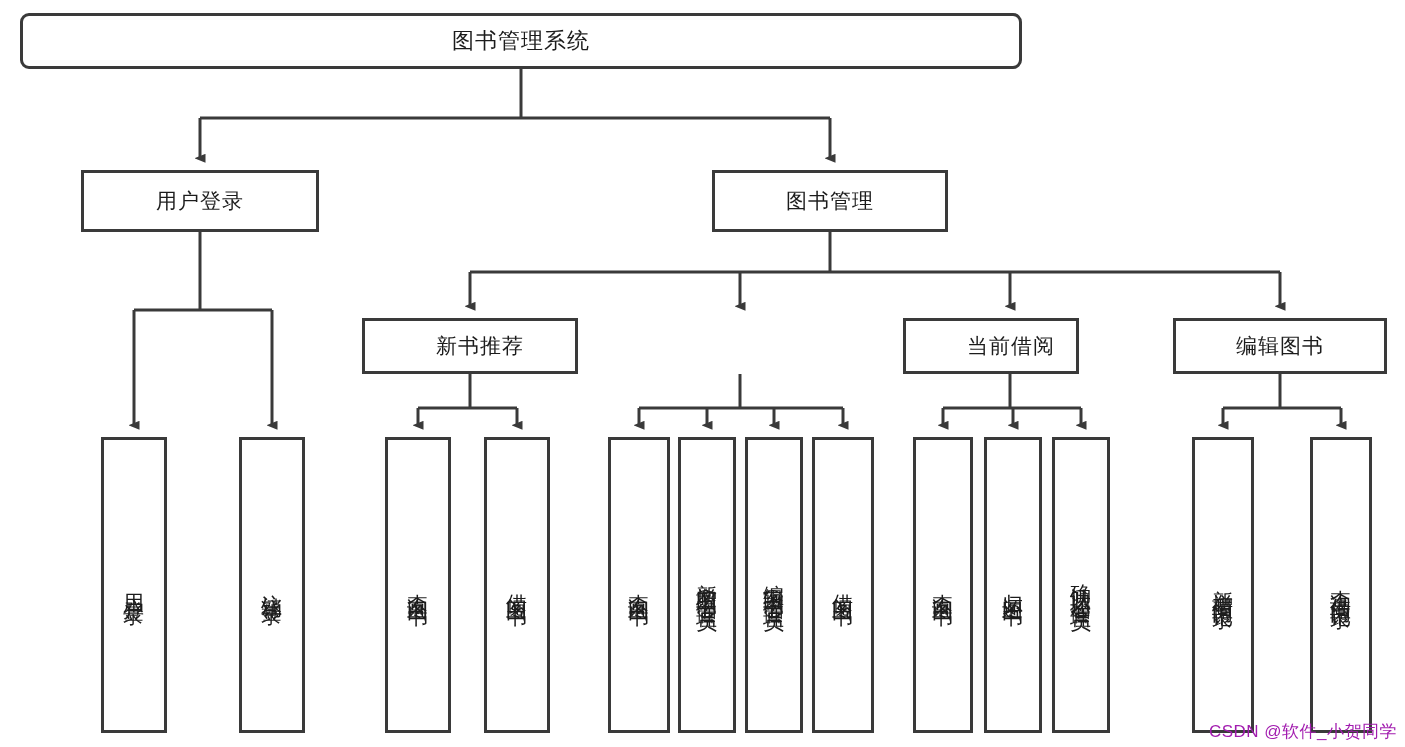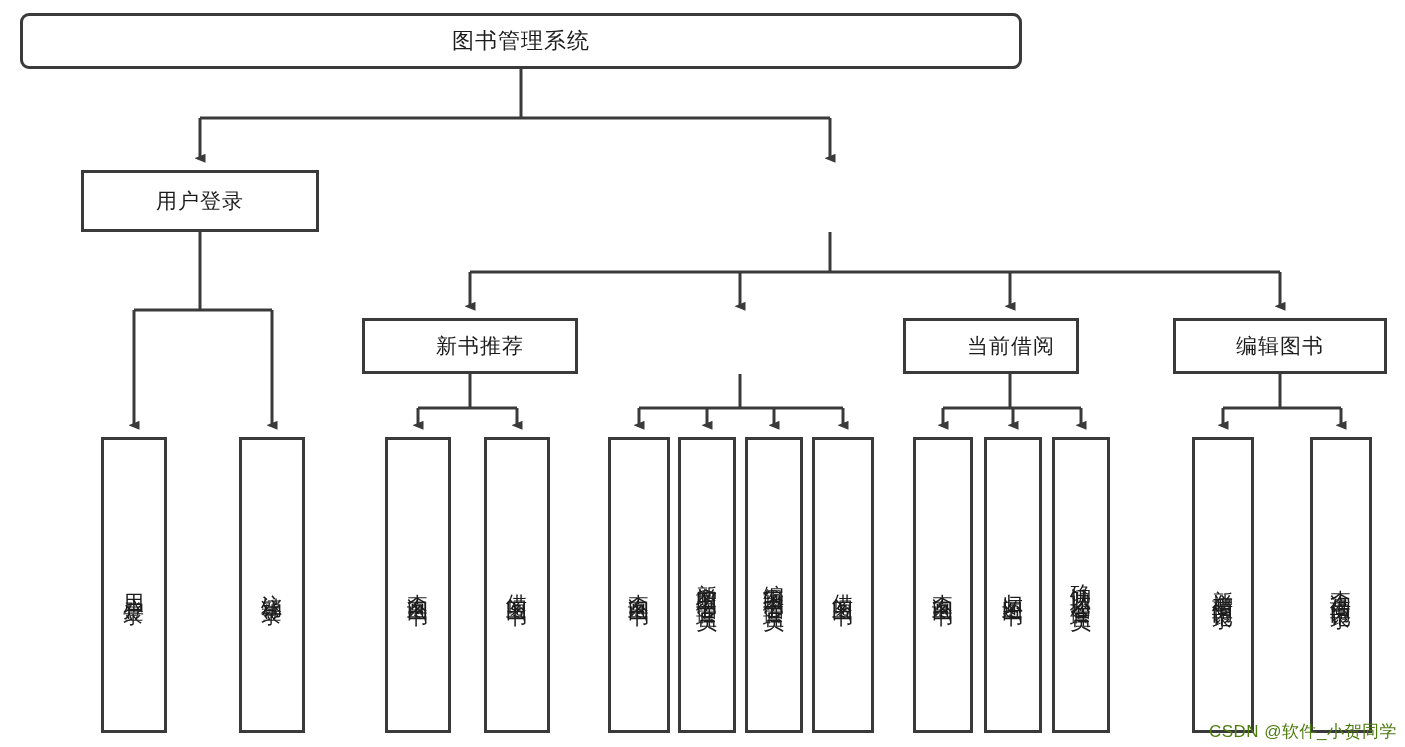--- a/index.html
+++ b/index.html
@@ -62,21 +62,21 @@
     font-size: 21px;
     line-height: 1.0;
     letter-spacing: 4px;
     max-height: 100%;
   }
   .watermark {
     position: absolute;
     right: 8px;
     bottom: 4px;
     font-size: 17px;
-    color: #4d7c0f;
+    color: #a21caf;
     white-space: nowrap;
     letter-spacing: 0.5px;
   }
 </style>
 </head>
 <body>
 
 <div id="diagram-root">
 
   <svg id="edge-layer" viewBox="0 0 1405 747" width="1405" height="747" xmlns="http://www.w3.org/2000/svg">
@@ -129,20 +129,23 @@
     </g>
   </svg>
 
   <div class="node horiz root" style="left:20px; top:13px; width:1002px; height:56px;border-radius:9px;">
     <span class="node-label">图书管理系统</span>
   </div>
 
   <div class="node horiz" style="left:81px; top:170px; width:238px; height:62px;">
     <span class="node-label">用户登录</span>
   </div>
+  <div class="node horiz" style="left:712px; top:170px; width:236px; height:62px;">
+    <span class="node-label">图书管理</span>
+  </div>
 
   <div class="node horiz" style="left:362px; top:318px; width:216px; height:56px;padding-left:20px;">
     <span class="node-label">新书推荐</span>
   </div>
   <div class="node horiz" style="left:903px; top:318px; width:176px; height:56px;padding-left:40px;">
     <span class="node-label">当前借阅</span>
   </div>
   <div class="node horiz" style="left:1173px; top:318px; width:214px; height:56px;">
     <span class="node-label">编辑图书</span>
   </div>

